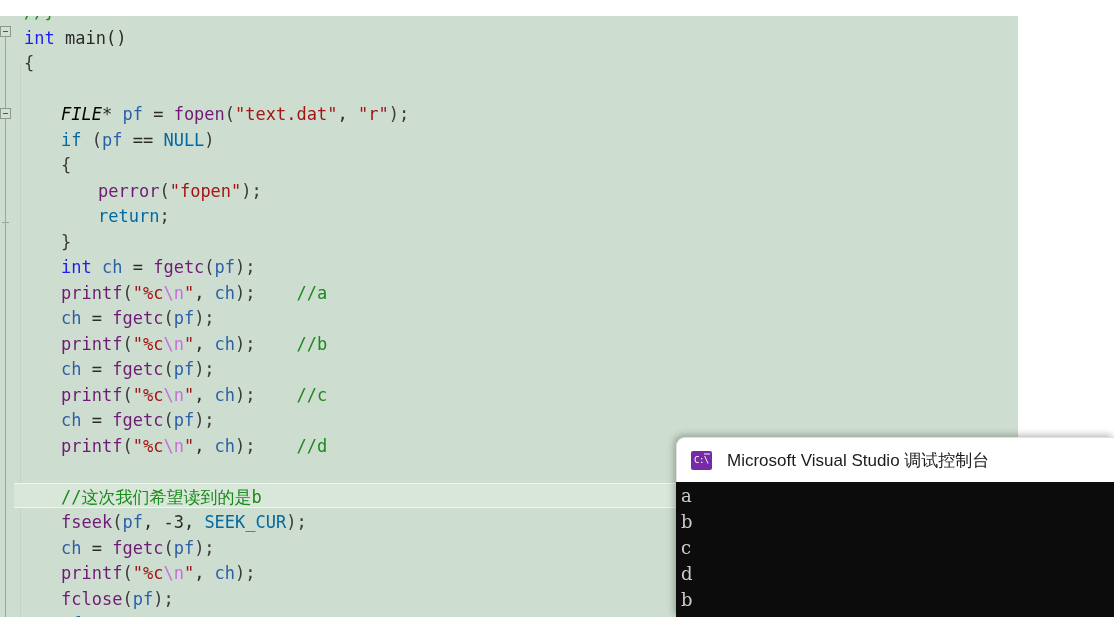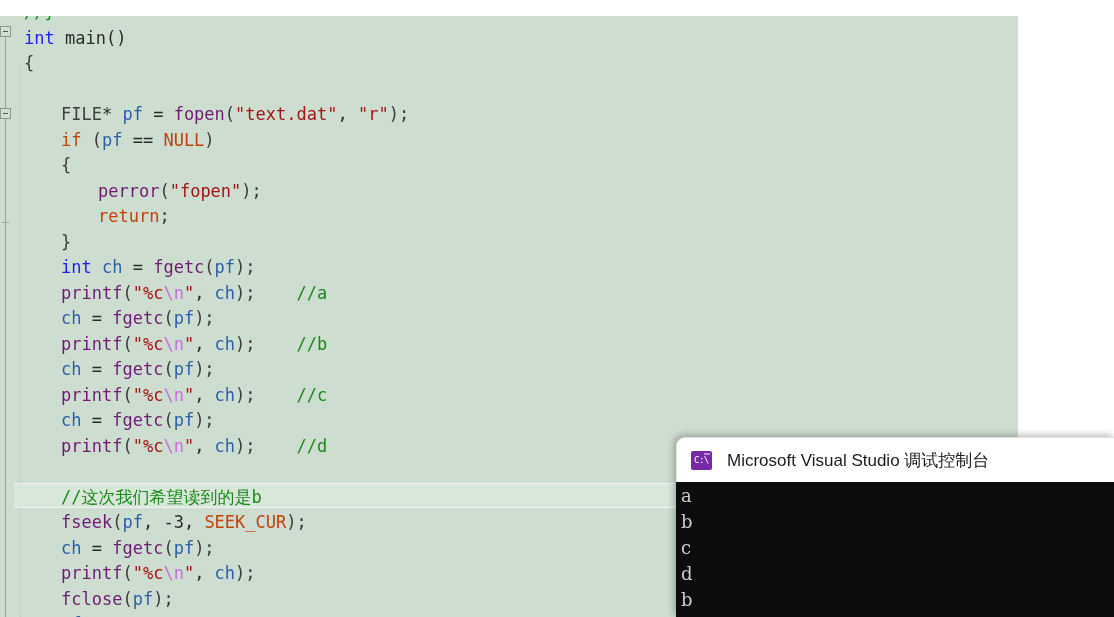--- a/index.html
+++ b/index.html
@@ -91,22 +91,22 @@
     color: #2b2b2b;
   }
   .line {
     position: absolute;
     left: 0;
     height: 25.5px;
     white-space: pre;
   }
   
   .kw      { color: #1d1df0; }   
-  .kwp     { color: #c2410c; }   
-  .type    { color: #404040; }   
+  .kwp     { color: #0369a1; }   
+  .type    { color: #000000; font-style: italic; }   
   .fn      { color: #701a75; }   
   .var     { color: #2d5fa8; }   
   .str     { color: #a31515; }   
   .esc     { color: #c86de0; }   
   .cmt     { color: #1a8a1a; }   
   .punct   { color: #3b3b3b; }
   .num     { color: #2b2b2b; }
   .plain   { color: #2b2b2b; }
 
   

